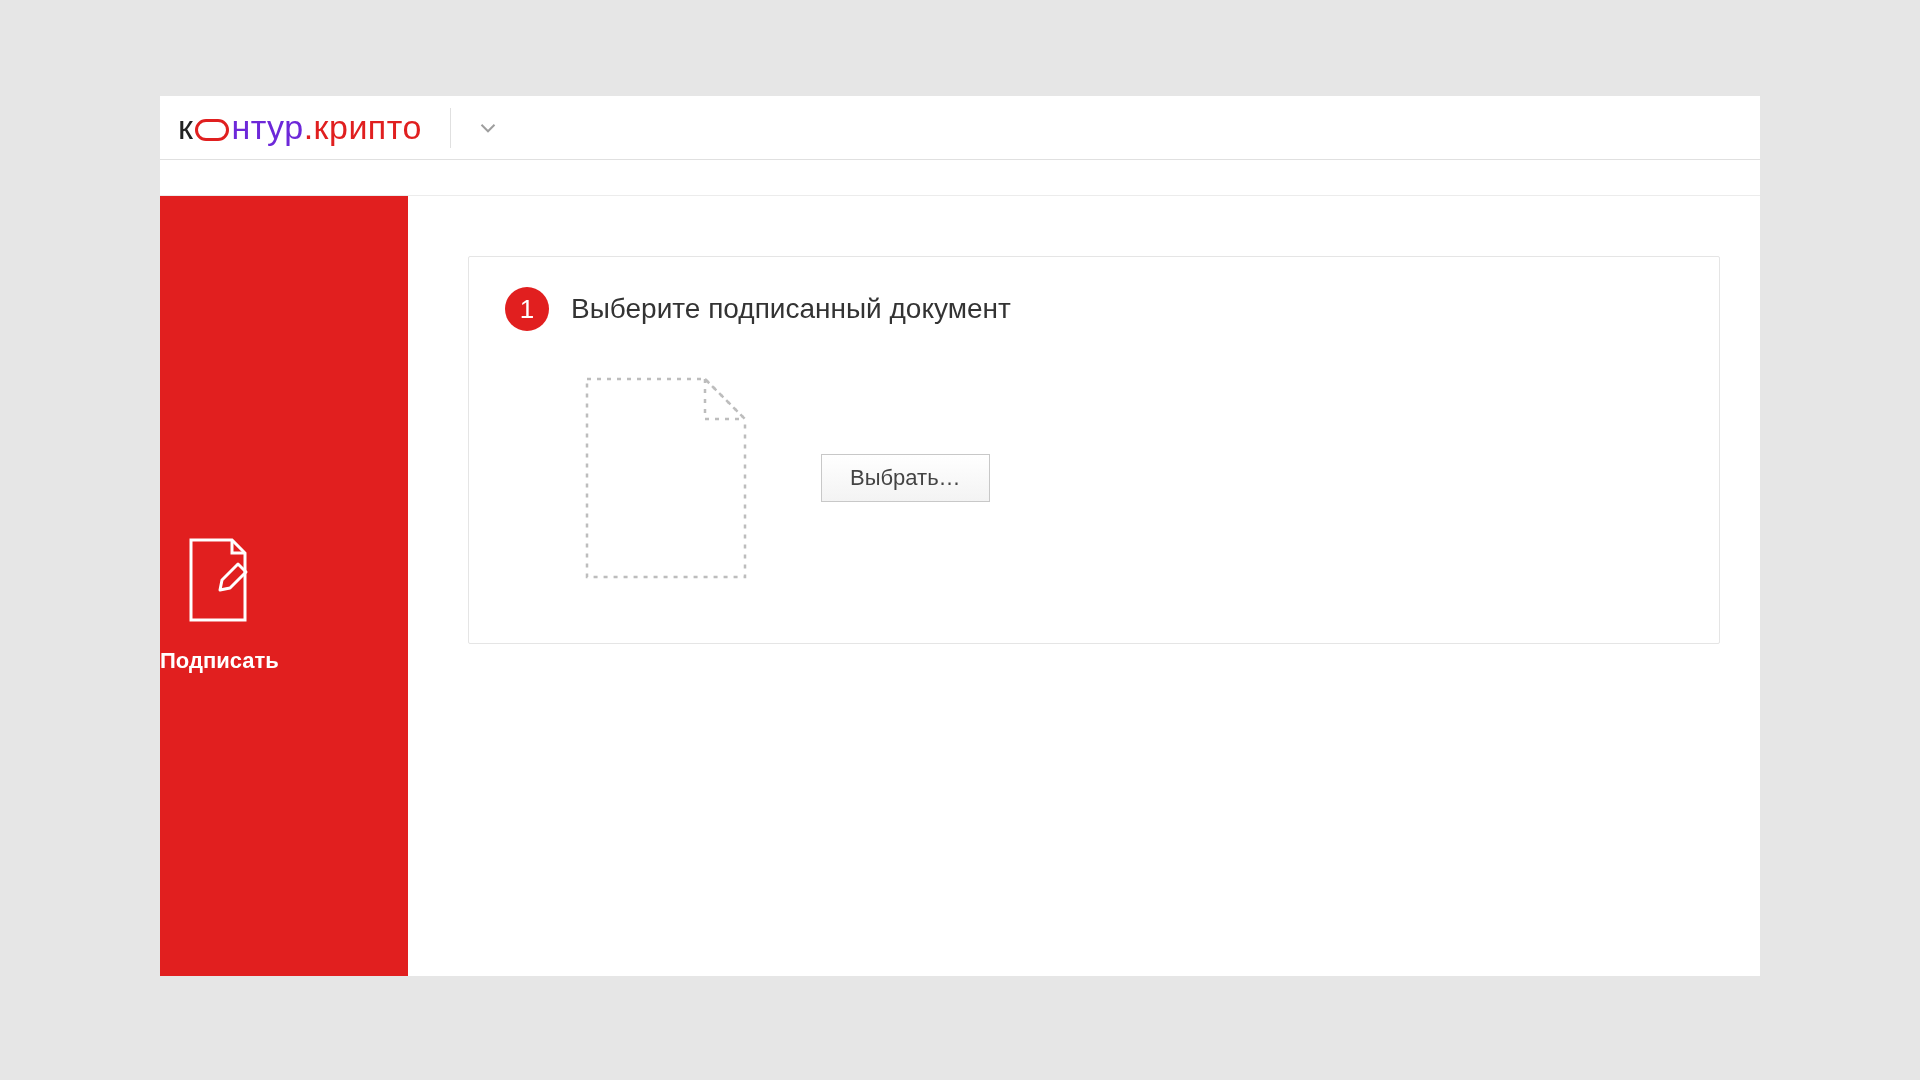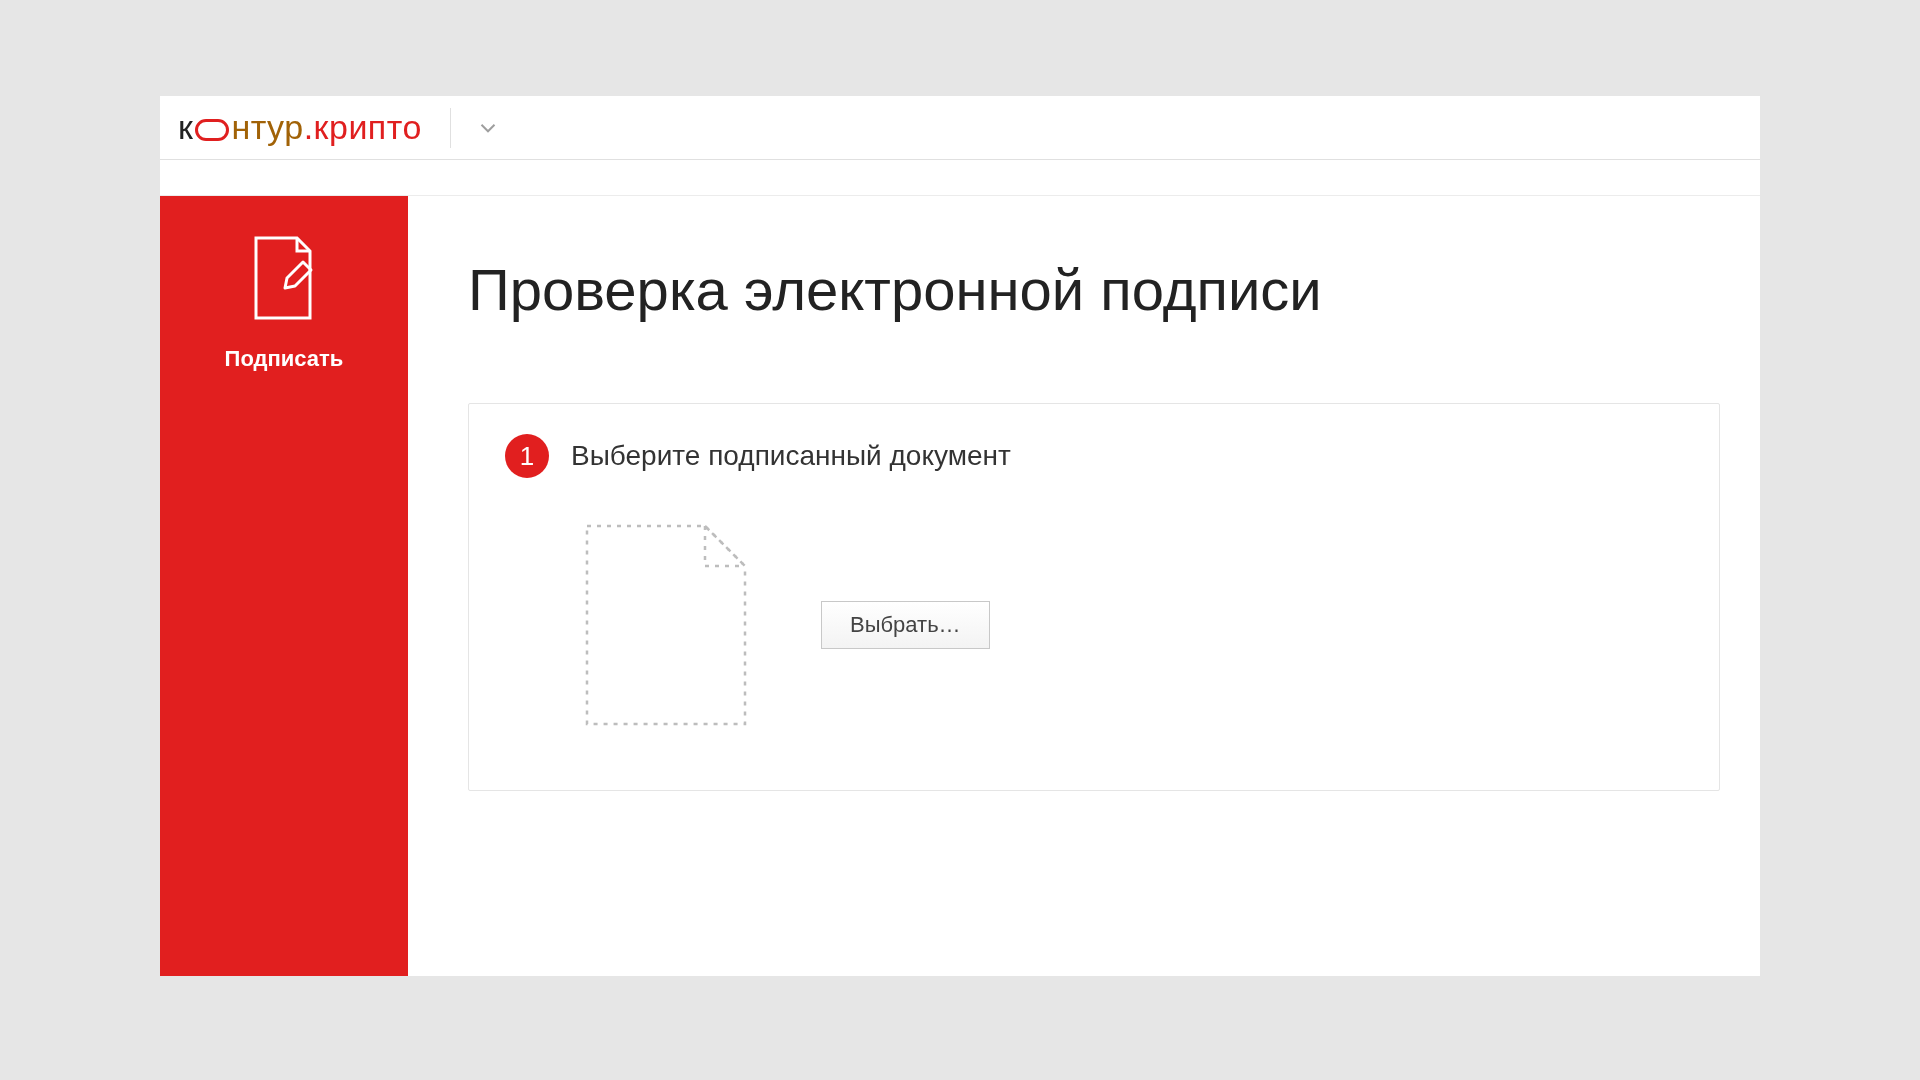--- a/index.html
+++ b/index.html
@@ -32,38 +32,38 @@
     .logo .k1 { color:#222; }
     .logo .cloud {
       display:inline-block;
       width:34px;height:22px;
       border:3px solid #e01f1f;
       border-radius:14px;
       margin:0 2px;
       position:relative;
       top:2px;
     }
-    .logo .k2 { color:#a16207; }
+    .logo .k2 { color:#6d28d9; }
     .logo .dot { color:#e01f1f; }
     .logo .cr { color:#e01f1f;text-align:center; }
     .vsep { width:1px; height:40px; background:#e0e0e0; margin:0 24px 0 28px; }
     .chev { color:#9e9e9e; }
     .chev svg{display:block;}
 
     
     .strip { height:36px; background:#fff; border-bottom:1px solid #ececec; }
 
     
     .body { display:flex; }
     .sidebar {
       width:248px;
       min-height:780px;
       background:#e11f1f;
       display:flex;
-      flex-direction:column;
+      flex-direction:row;
       align-items:center;
       padding-top:36px;
       gap:70px;
     }
     .sbitem {
       display:flex;
       flex-direction:column;
       align-items:center;
       gap:22px;
       color:#fff;
@@ -152,21 +152,20 @@
         <svg width="82" height="92" viewBox="0 0 82 92">
           <path d="M13 6 H54 L67 19 V86 H13 Z" fill="none" stroke="#fff" stroke-width="3"></path>
           <path d="M54 6 V19 H67" fill="none" stroke="#fff" stroke-width="3"></path>
           <path d="M44 46 L60 30 L68 38 L52 54 L42 56 Z" fill="none" stroke="#fff" stroke-width="3" stroke-linejoin="round"></path>
         </svg>
         <span class="lbl">Подписать</span>
       </div>
     </div>
 
     <div class="main">
-      <h1 class="pgtitle">Проверка электронной подписи</h1>
 
       <div class="card">
         <div class="steprow">
           <div class="stepnum">1</div>
           <div class="steptxt">Выберите подписанный документ</div>
         </div>
         <div class="filerow">
           <div class="fileplace">
             <svg width="170" height="210" viewBox="0 0 170 210">
               <path d="M6 6 H124 L164 46 V204 H6 Z" fill="none" stroke="#bdbdbd" stroke-width="2.5" stroke-dasharray="4 6"></path>

